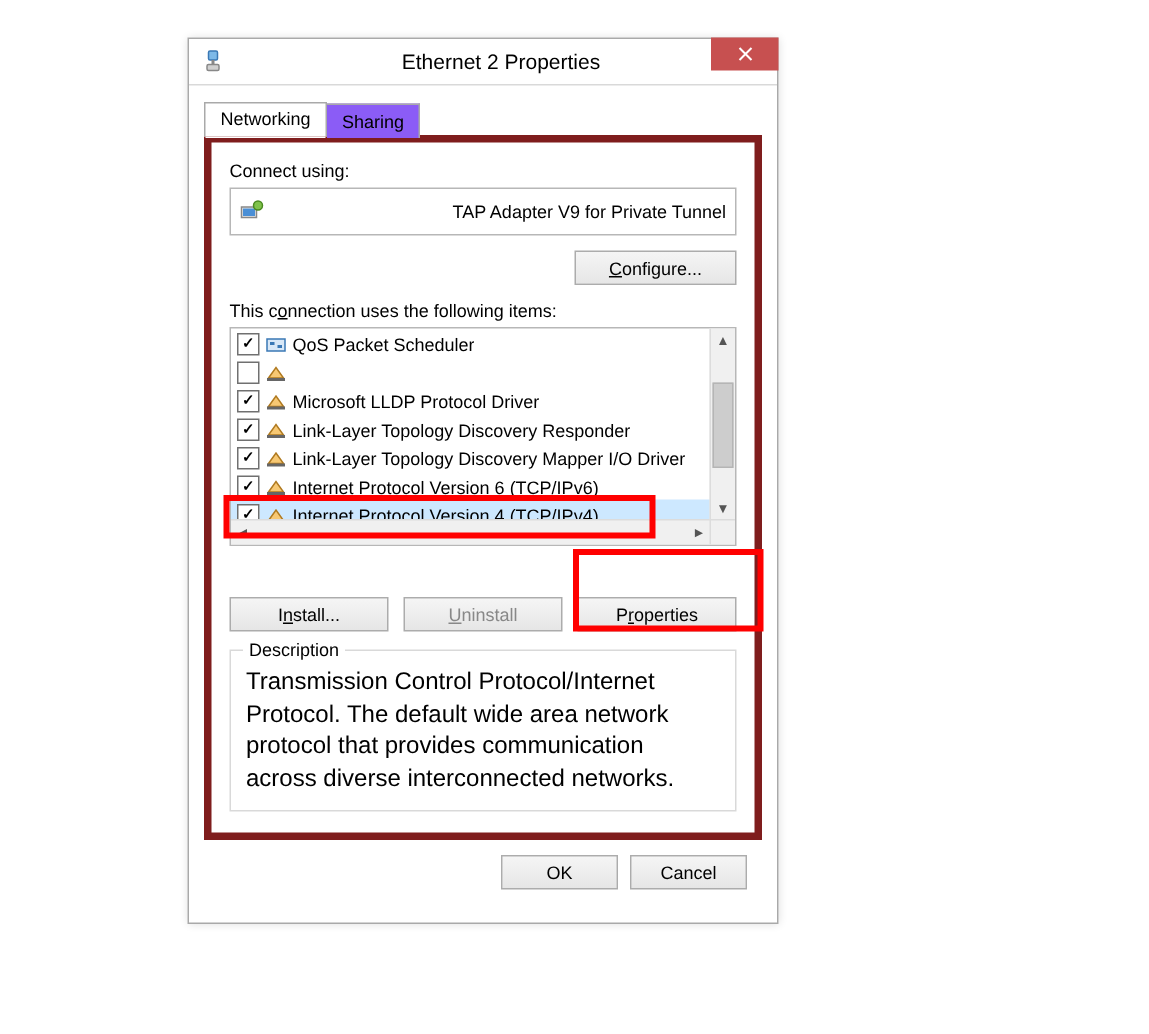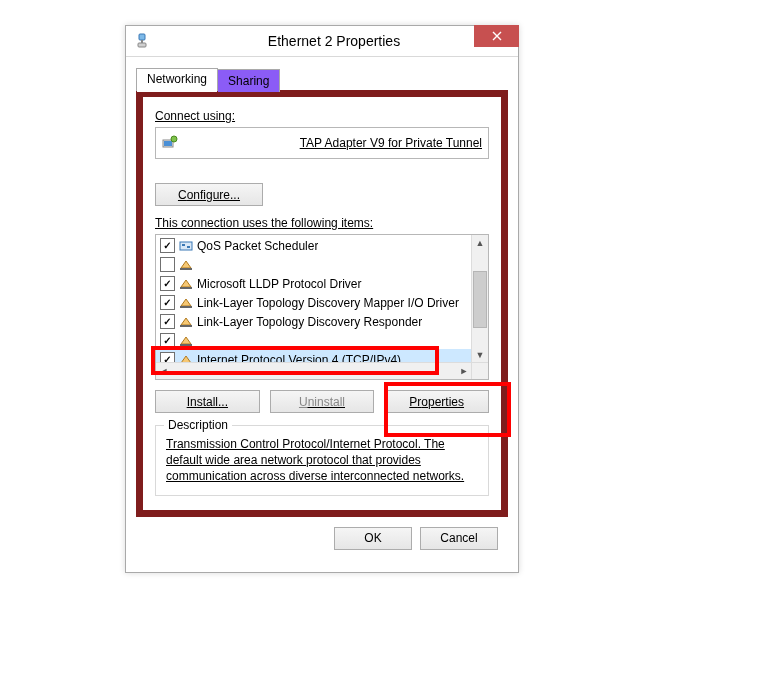--- a/index.html
+++ b/index.html
@@ -79,40 +79,39 @@
     border-left: none;
     padding-top:4px;
     position: relative;
     top: 1px;
   }
   .tab.active::after{
     content:"";
     position:absolute;left:0;right:0;bottom:-1px;height:1px;background:#fff;
   }
   .panel {
-    border: 7px solid #7f1d1d;
+    border: 5px solid #7f1d1d;
     padding: 12px 12px 14px 12px;
     background: #fff;
     position: relative;
     z-index:1;
-    text-decoration:underline;
   }
   .label {
     margin-bottom: 4px;
   }
   .adapter-box {
     border: 1px solid #b7b7b7;
     padding: 4px 6px;
     display:flex;align-items:center;gap:16px;
     height: 22px;
     background:#fff;
     justify-content:space-between;
   }
   .adapter-icon{width:16px;height:16px;display:flex;align-items:center;justify-content:center;}
-  .row-right { display:flex; margin-top:24px; }
+  .row-right { display:flex; justify-content:flex-end; margin-top:10px; }
   .btn {
     min-width: 88px;
     height: 23px;
     border: 1px solid #acacac;
     background: linear-gradient(#f5f5f5,#e6e6e6);
     font-family: inherit;
     font-size: 12px;
     padding: 0 12px;
     cursor: default;
   }
@@ -150,26 +149,26 @@
   }
   .arrow{width:100%;height:16px;display:flex;align-items:center;justify-content:center;color:#555;font-size:9px;}
   .thumb{background:#cdcdcd;width:12px;height:55px;border:1px solid #b5b5b5;}
   .hscroll {
     position:absolute;left:0;right:16px;bottom:0;height:16px;background:#f0f0f0;border-top:1px solid #dcdcdc;
     display:flex;justify-content:space-between;align-items:center;
   }
   .hscroll .arrow{width:16px;height:100%;}
   .corner{position:absolute;right:0;bottom:0;width:16px;height:16px;background:#f0f0f0;border-left:1px solid #dcdcdc;border-top:1px solid #dcdcdc;}
   .btn-row{display:flex;gap:10px;margin-top:10px;justify-content:space-between;}
-  .btn-row .btn{flex:1;min-width:0;}
+  .btn-row .btn{flex:1;min-width:0;margin-top:24px;}
   .groupbox{
     border:1px solid #d9d9d9;margin-top:12px;padding:10px 10px 10px 10px;position:relative;
   }
   .groupbox .legend{position:absolute;top:-8px;left:8px;background:#fff;padding:0 4px;font-size:12px;}
-  .desc-text{font-size:12px;line-height:1.35;}
+  .desc-text{font-size:16px;line-height:1.35;}
   .dialog-buttons{display:flex;justify-content:flex-end;gap:8px;padding:10px 10px 12px 0;}
   .highlight-red{
     position:absolute;border:4px solid #ff0000;pointer-events:none;z-index:10;
   }
   .u{text-decoration:underline;}
   .item-text{overflow:hidden;text-overflow:clip;}
 </style>
 </head>
 <body>
 
@@ -248,40 +247,41 @@
               <span class="item-text">Microsoft LLDP Protocol Driver</span>
             </div>
             <div class="item">
               <span class="chk checked"></span>
               <span class="proto-icon">
                 <svg width="14" height="14" viewBox="0 0 14 14">
                   <path d="M2 10 L7 3 L12 10 Z" fill="#f7c873" stroke="#b07a20"></path>
                   <rect x="1" y="10" width="12" height="2" fill="#666"></rect>
                 </svg>
               </span>
+              <span class="item-text">Link-Layer Topology Discovery Responder</span>
+            </div>
+            <div class="item">
+              <span class="chk checked"></span>
+              <span class="proto-icon">
+                <svg width="14" height="14" viewBox="0 0 14 14">
+                  <path d="M2 10 L7 3 L12 10 Z" fill="#f7c873" stroke="#b07a20"></path>
+                  <rect x="1" y="10" width="12" height="2" fill="#666"></rect>
+                </svg>
+              </span>
               <span class="item-text">Link-Layer Topology Discovery Mapper I/O Driver</span>
             </div>
             <div class="item">
               <span class="chk checked"></span>
               <span class="proto-icon">
                 <svg width="14" height="14" viewBox="0 0 14 14">
                   <path d="M2 10 L7 3 L12 10 Z" fill="#f7c873" stroke="#b07a20"></path>
                   <rect x="1" y="10" width="12" height="2" fill="#666"></rect>
                 </svg>
               </span>
-              <span class="item-text">Link-Layer Topology Discovery Responder</span>
-            </div>
-            <div class="item">
-              <span class="chk checked"></span>
-              <span class="proto-icon">
-                <svg width="14" height="14" viewBox="0 0 14 14">
-                  <path d="M2 10 L7 3 L12 10 Z" fill="#f7c873" stroke="#b07a20"></path>
-                  <rect x="1" y="10" width="12" height="2" fill="#666"></rect>
-                </svg>
-              </span>
+              <span class="item-text">Internet Protocol Version 6 (TCP/IPv6)</span>
             </div>
             <div class="item selected" id="selected-row">
               <span class="chk checked"></span>
               <span class="proto-icon">
                 <svg width="14" height="14" viewBox="0 0 14 14">
                   <path d="M2 10 L7 3 L12 10 Z" fill="#f7c873" stroke="#b07a20"></path>
                   <rect x="1" y="10" width="12" height="2" fill="#666"></rect>
                 </svg>
               </span>
               <span class="item-text">Internet Protocol Version 4 (TCP/IPv4)</span>

